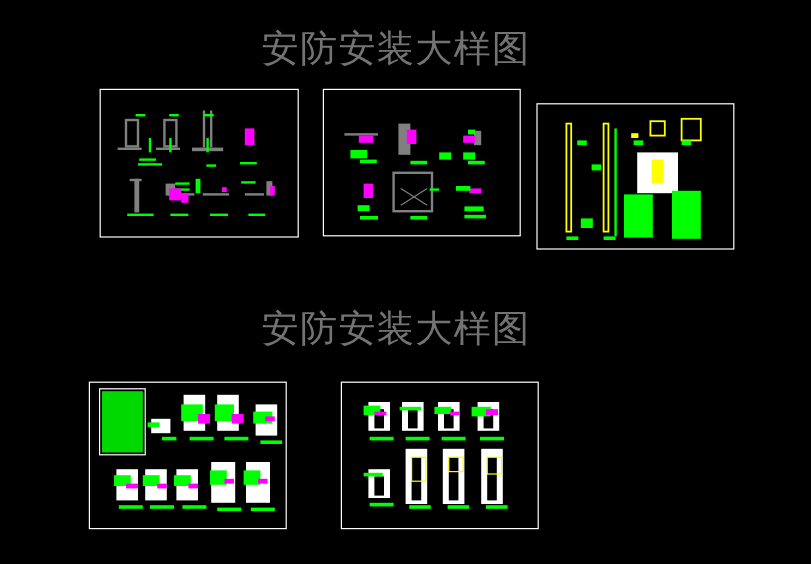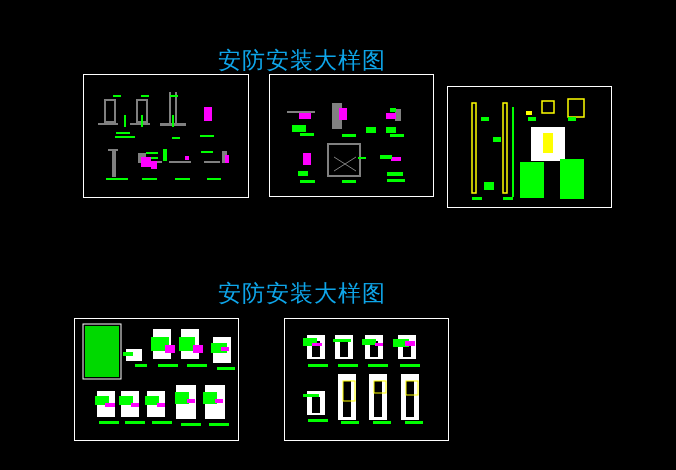--- a/index.html
+++ b/index.html
@@ -1,17 +1,17 @@
 <!DOCTYPE html>
 <html><head>
 <meta charset="utf-8">
 <style>
 html,body{margin:0;padding:0;background:#000;}
 body{width:676px;height:470px;position:relative;overflow:hidden;font-family:"DejaVu Sans",sans-serif;}
-.title{position:absolute;color:#0ea5e9;font-size:23px;letter-spacing:1px;white-space:nowrap;margin-top:25px;}
+.title{position:absolute;color:#737373;font-size:31px;letter-spacing:1px;white-space:nowrap;}
 .sheet{position:absolute;border:1px solid #fff;background:#000;}
 .sheet svg{position:absolute;left:0;top:0;}
 </style>
 </head>
 <body>
 
 <div class="title" style="left:218px;top:20px;">安防安装大样图</div>
 <div class="title" style="left:218px;top:253px;">安防安装大样图</div>
 
 <div class="sheet" style="left:83px;top:74px;width:164px;height:122px;">

